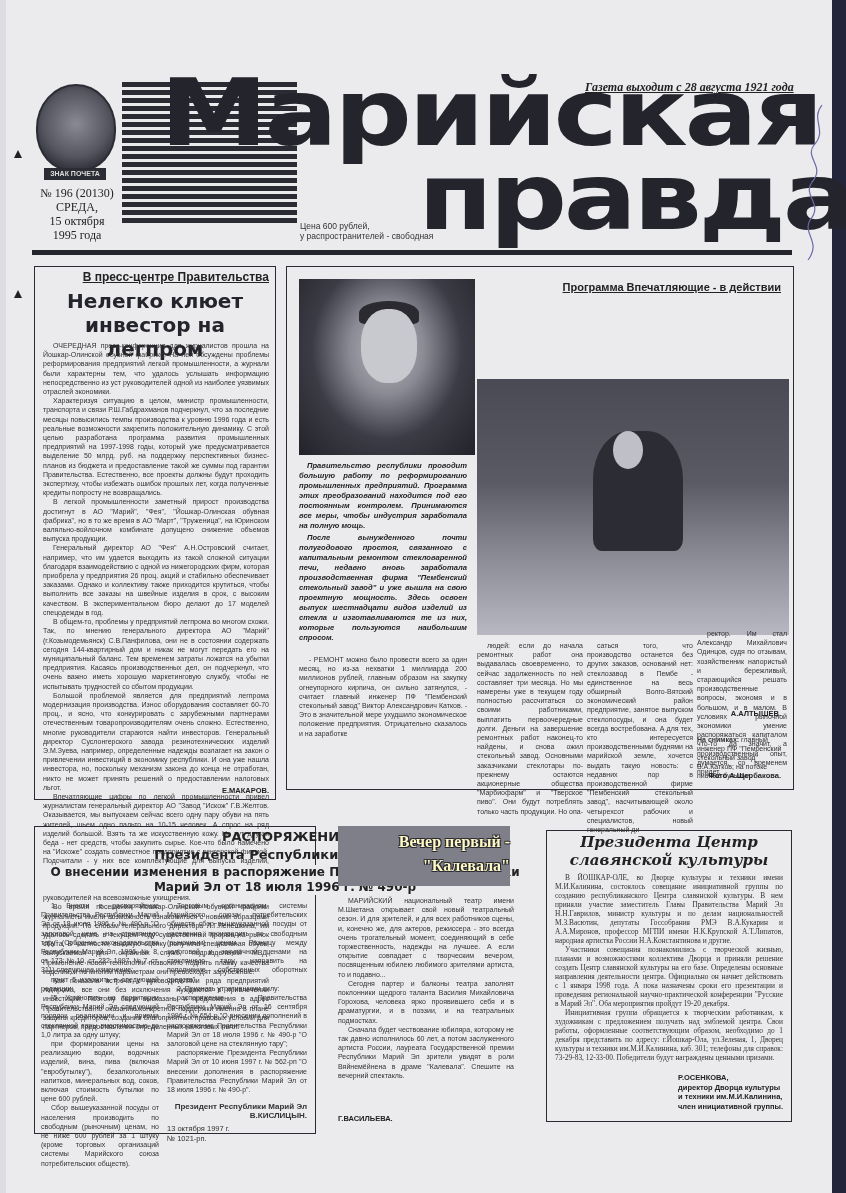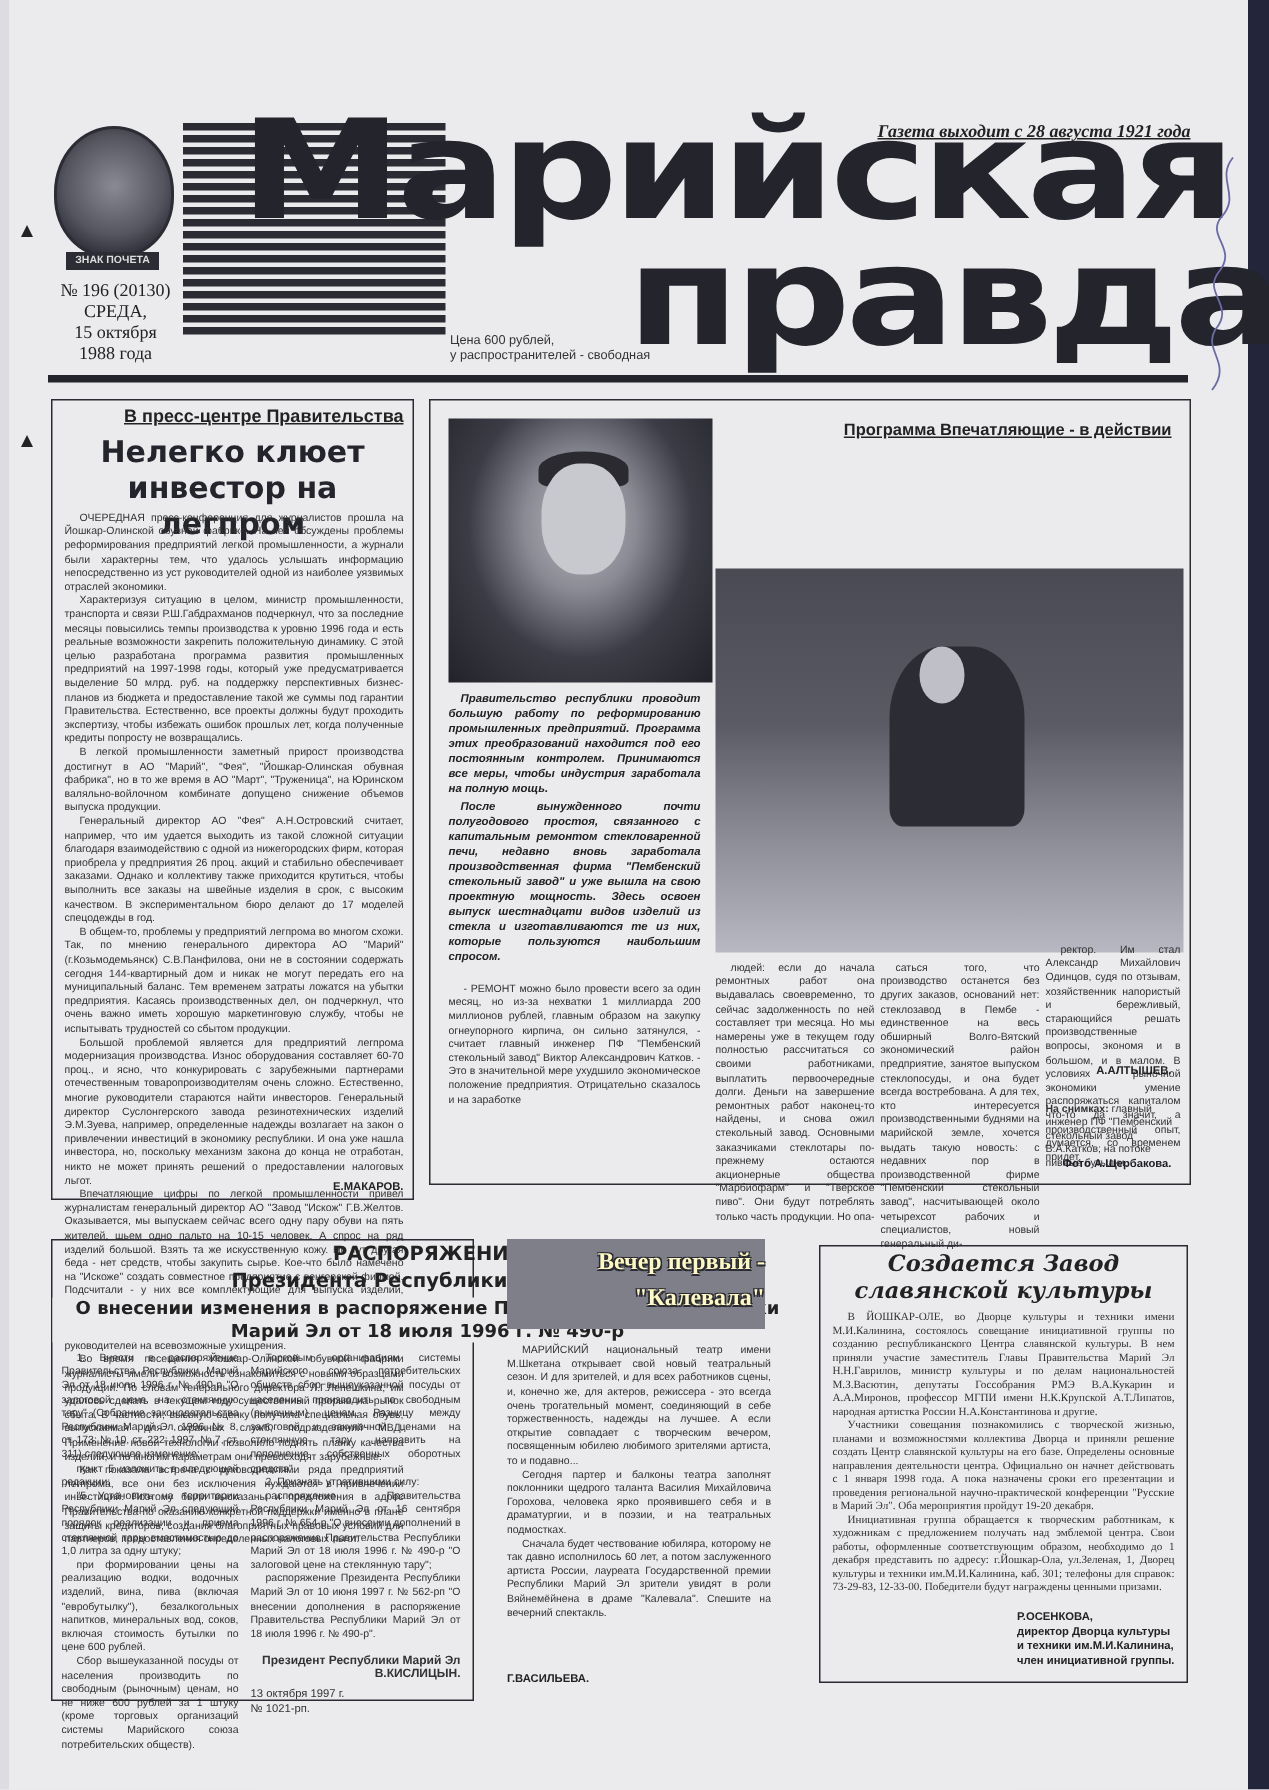--- a/index.html
+++ b/index.html
@@ -88,21 +88,21 @@
 <div class="page">
   <div class="leftedge"></div>
   <div class="rightedge"></div>
 
   <div class="emblem"></div>
   <div class="emblem-ribbon">ЗНАК ПОЧЕТА</div>
   <div class="issue">
     <div>№ 196 (20130)</div>
     <div>СРЕДА,</div>
     <div>15 октября</div>
-    <div>1988 года</div>
+    <div>1995 года</div>
   </div>
   <div class="mp-logo">
     <span></span>
       <span></span>
       <span></span>
       <span></span>
       <span></span>
       <span></span>
       <span></span>
       <span></span>
@@ -218,21 +218,21 @@
     <div class="txt">
       <p>МАРИЙСКИЙ национальный театр имени М.Шкетана открывает свой новый театральный сезон. И для зрителей, и для всех работников сцены, и, конечно же, для актеров, режиссера - это всегда очень трогательный момент, соединяющий в себе торжественность, надежды на лучшее. А если открытие совпадает с творческим вечером, посвященным юбилею любимого зрителями артиста, то и подавно...</p>
       <p>Сегодня партер и балконы театра заполнят поклонники щедрого таланта Василия Михайловича Горохова, человека ярко проявившего себя и в драматургии, и в поэзии, и на театральных подмостках.</p>
       <p>Сначала будет чествование юбиляра, которому не так давно исполнилось 60 лет, а потом заслуженного артиста России, лауреата Государственной премии Республики Марий Эл зрители увидят в роли Вяйнемёйнена в драме "Калевала". Спешите на вечерний спектакль.</p>
     </div>
     <div class="sign">Г.ВАСИЛЬЕВА.</div>
   </div>
 
   <div class="box a5">
     <h3>
-      <span>Создается Завод</span><br>
+      <span>Президента Центр</span><br>
       <span>славянской культуры</span>
     </h3>
     <div class="txt">
       <p>В ЙОШКАР-ОЛЕ, во Дворце культуры и техники имени М.И.Калинина, состоялось совещание инициативной группы по созданию республиканского Центра славянской культуры. В нем приняли участие заместитель Главы Правительства Марий Эл Н.Н.Гаврилов, министр культуры и по делам национальностей М.З.Васютин, депутаты Госсобрания РМЭ В.А.Кукарин и А.А.Миронов, профессор МГПИ имени Н.К.Крупской А.Т.Липатов, народная артистка России Н.А.Константинова и другие.</p>
       <p>Участники совещания познакомились с творческой жизнью, планами и возможностями коллектива Дворца и приняли решение создать Центр славянской культуры на его базе. Определены основные направления деятельности центра. Официально он начнет действовать с 1 января 1998 года. А пока назначены сроки его презентации и проведения региональной научно-практической конференции "Русские в Марий Эл". Оба мероприятия пройдут 19-20 декабря.</p>
       <p>Инициативная группа обращается к творческим работникам, к художникам с предложением получать над эмблемой центра. Свои работы, оформленные соответствующим образом, необходимо до 1 декабря представить по адресу: г.Йошкар-Ола, ул.Зеленая, 1, Дворец культуры и техники им.М.И.Калинина, каб. 301; телефоны для справок: 73-29-83, 12-33-00. Победители будут награждены ценными призами.</p>
     </div>
     <div class="sign">
       <div>Р.ОСЕНКОВА,</div>
       <div>директор Дворца культуры</div>

